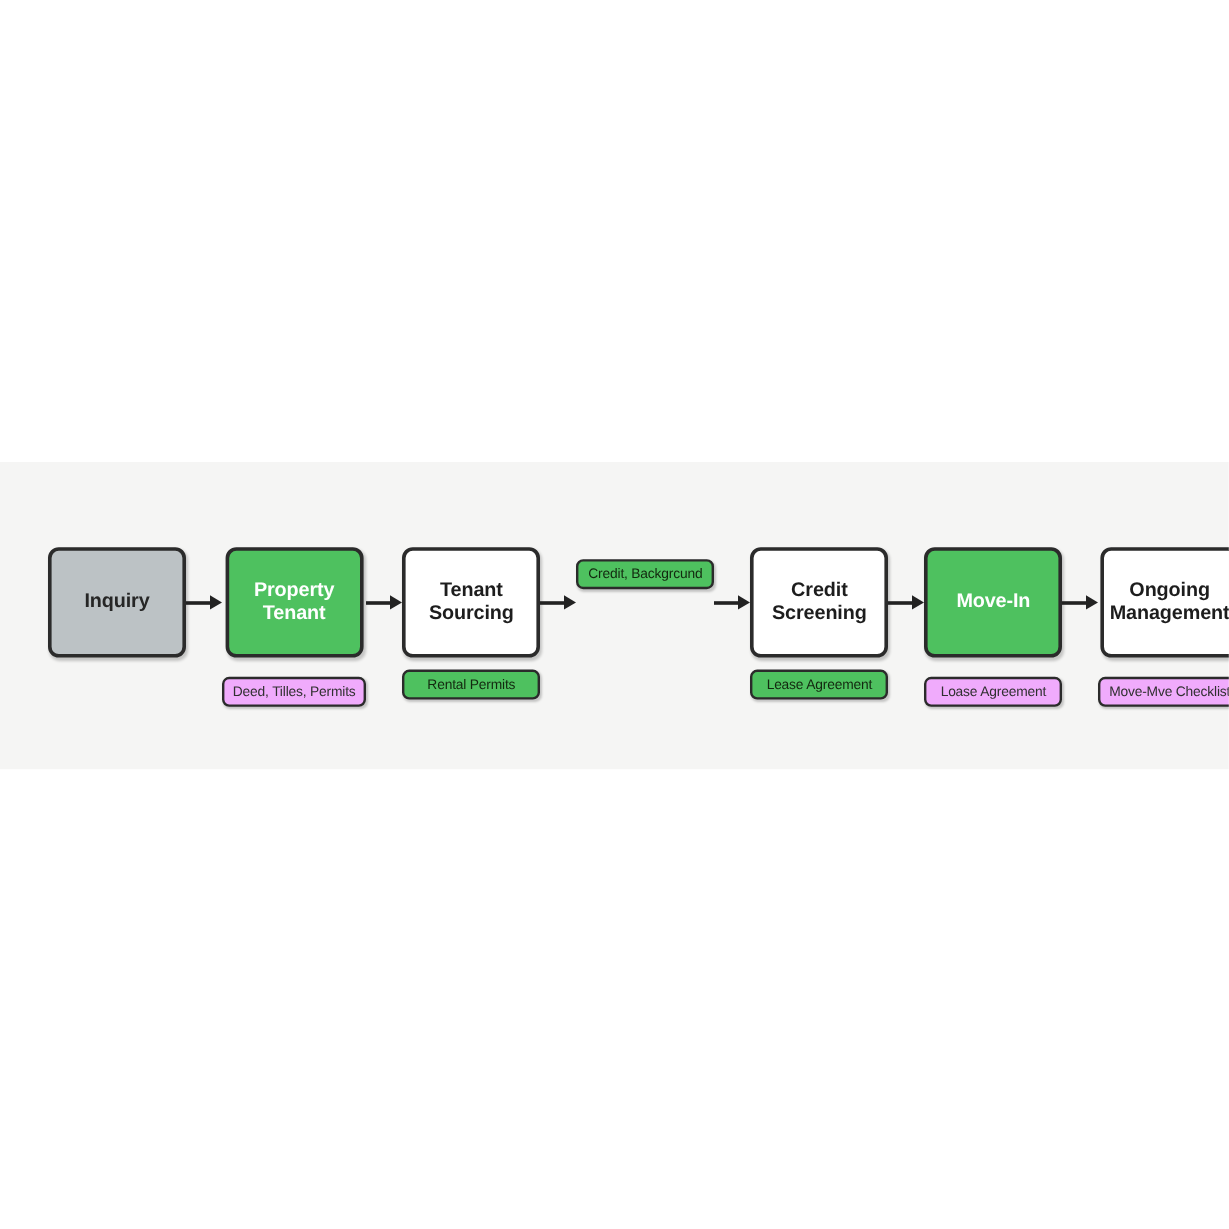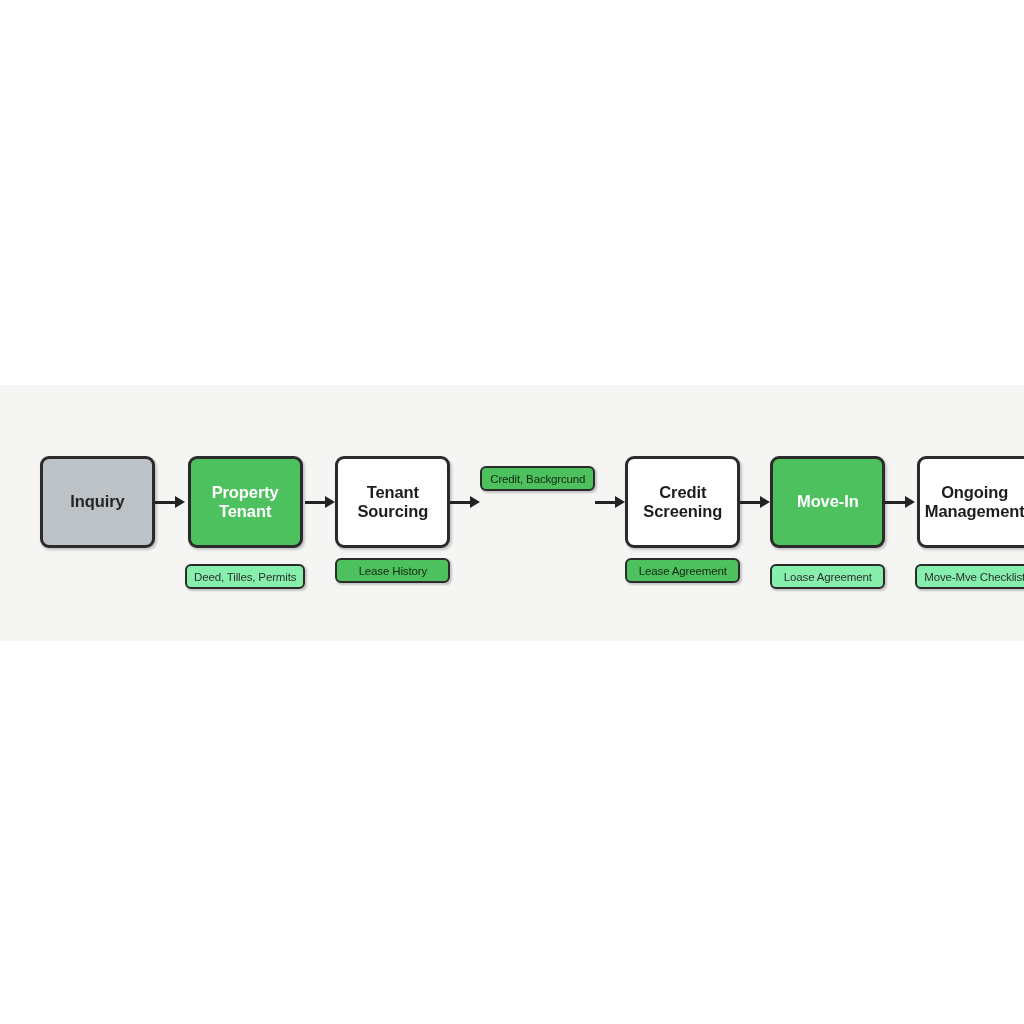--- a/index.html
+++ b/index.html
@@ -92,21 +92,21 @@
     align-items: center;
     justify-content: center;
     white-space: nowrap;
     font-size: 11.5px;
     font-weight: normal;
     letter-spacing: -0.15px;
     box-shadow: 1.2px 1.6px 2px rgba(0,0,0,0.20);
   }
 
   .doc.gray {
-    background: #86efac;
+    background: #f0abfc;
     color: #303030;
     margin-top: 16px;
   }
   .doc.green {
     background: #4ec15f;
     color: #13280f;
   }
 
   .doc.empty {
     border: none;
@@ -182,21 +182,21 @@
     </div>
 
     <div class="stage">
       <div class="node white">
         <span>
           <span>Tenant</span><br>
           <span>Sourcing</span>
         </span>
       </div>
       <div class="doc green">
-        <span>Lease History</span>
+        <span>Rental Permits</span>
       </div>
     </div>
 
     <div class="connector">
       <div class="shaft"></div>
       <div class="head"></div>
     </div>
 
     <div class="stage">
       <div class="doc green">

